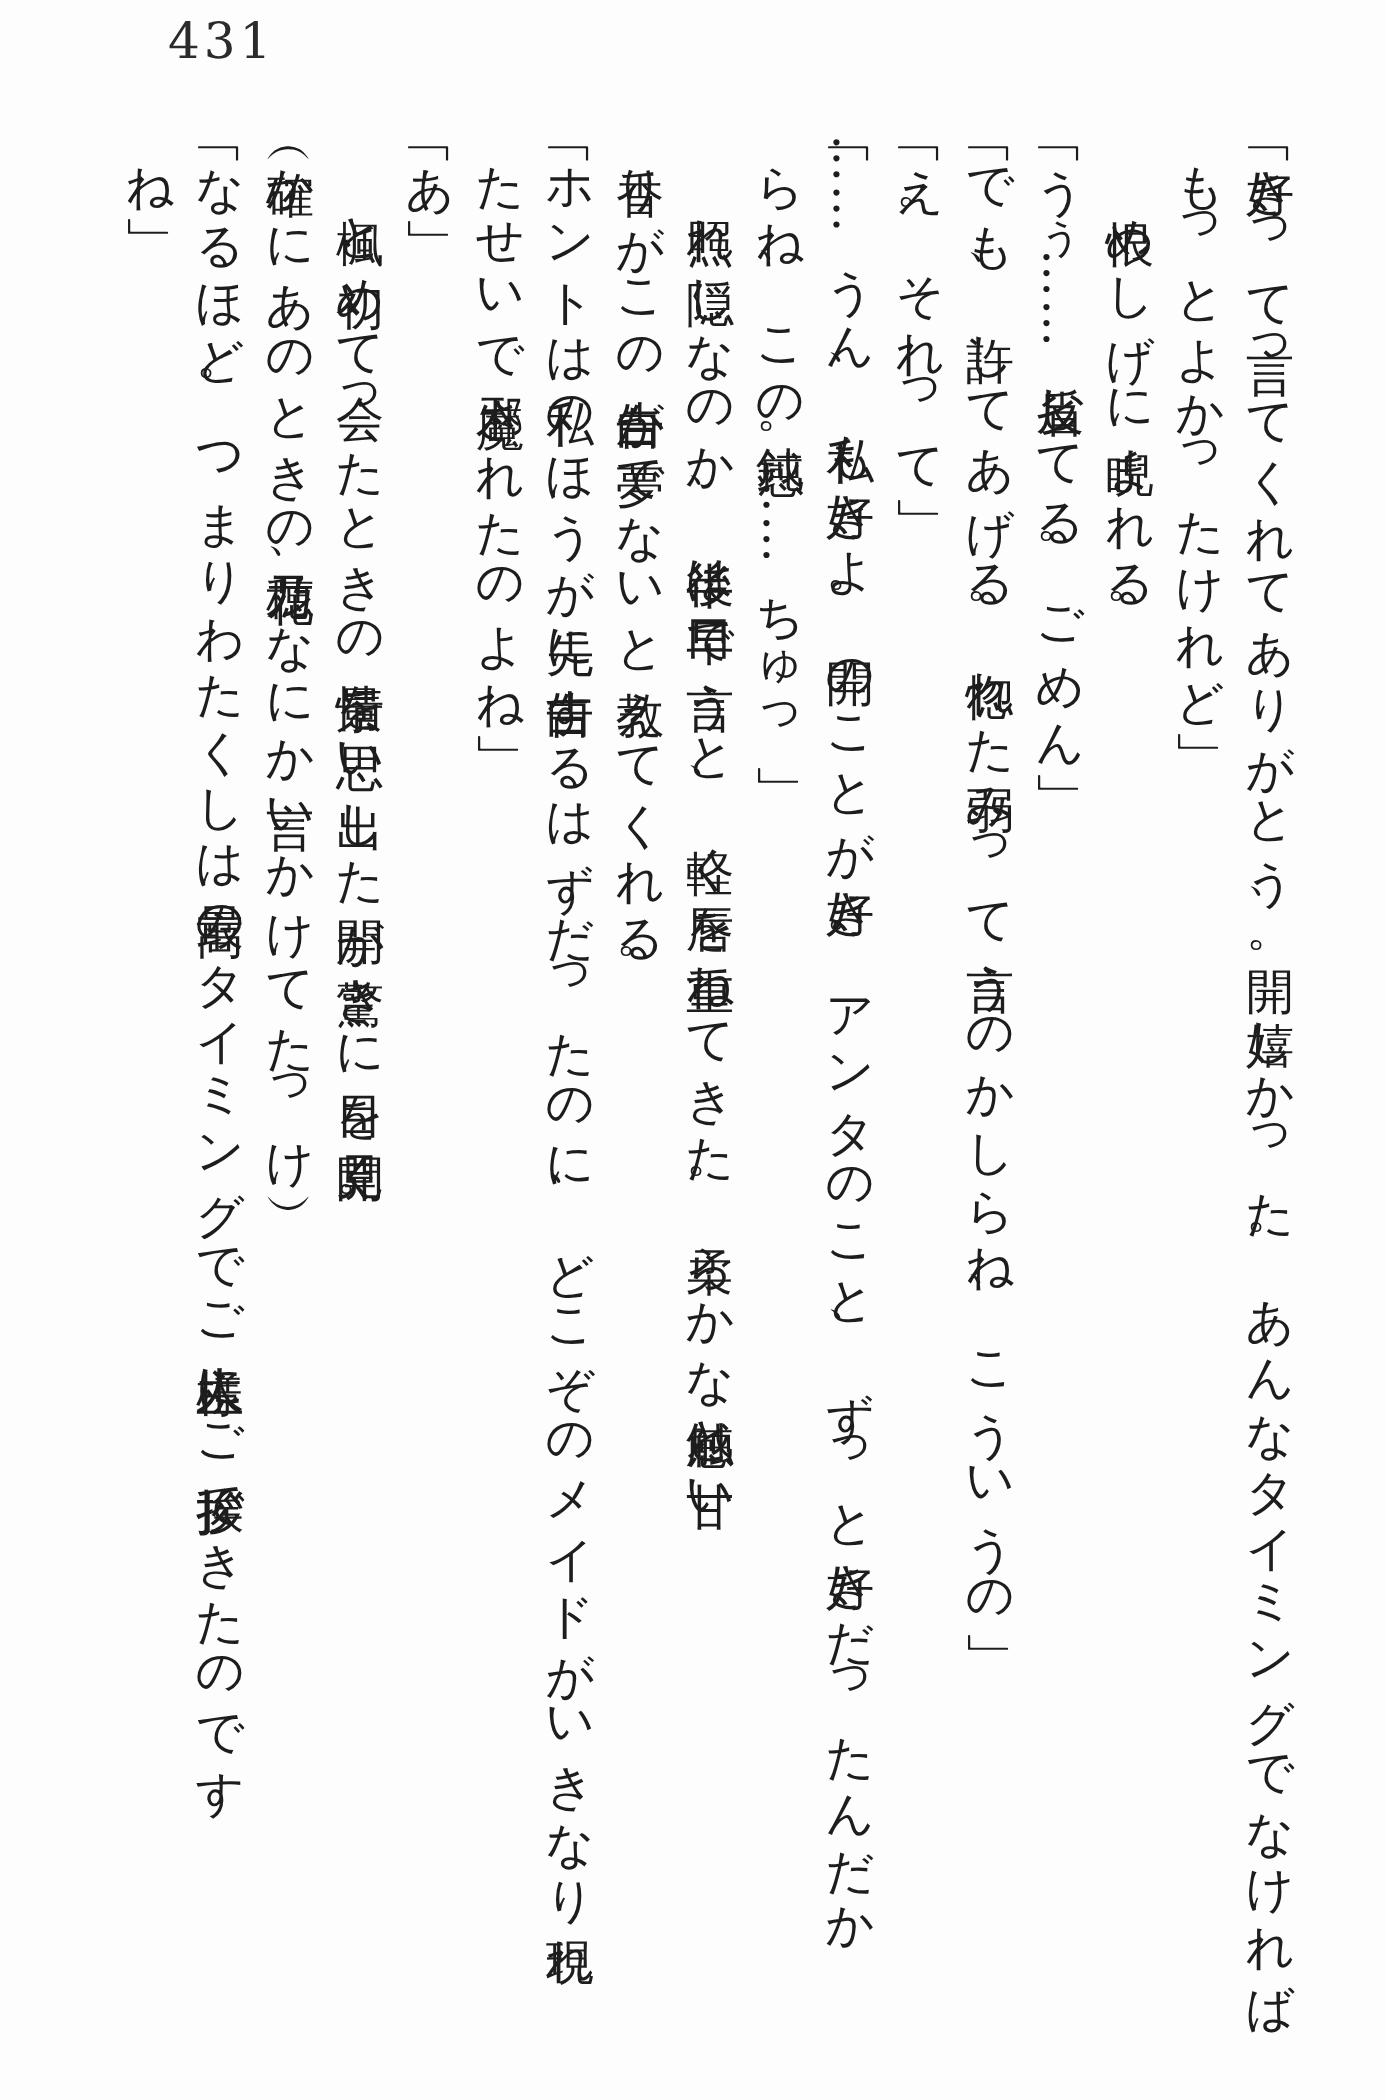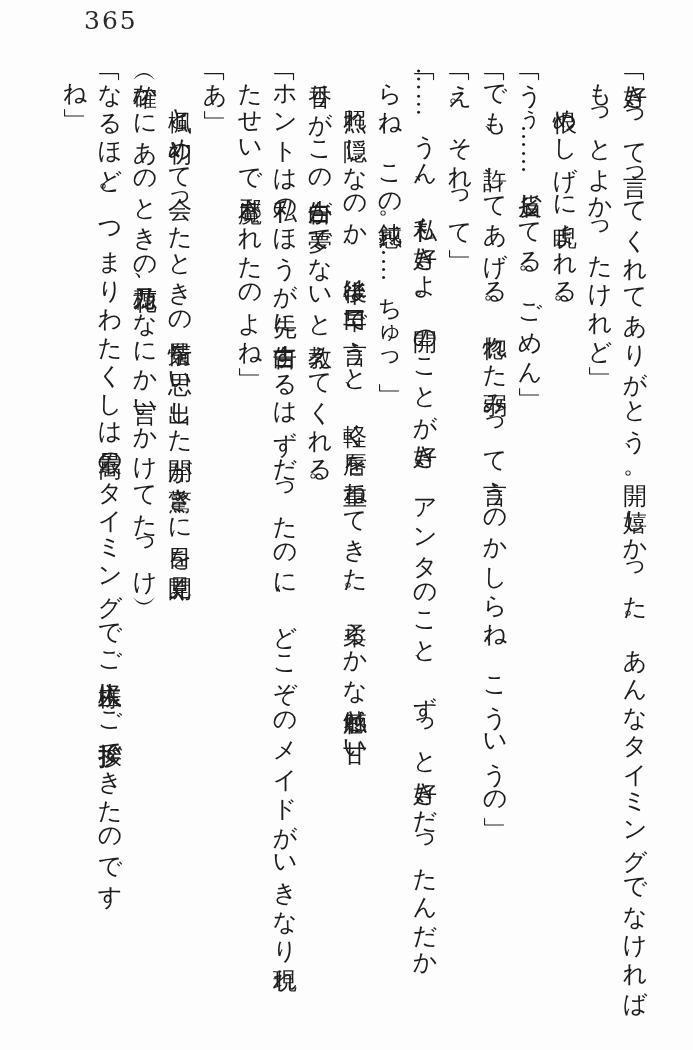--- a/index.html
+++ b/index.html
@@ -39,21 +39,21 @@
     margin: 0;
     padding: 0;
     line-height: 35px;
     white-space: pre;
   }
 </style>
 </head>
 <body>
 
 <div class="page">
-  <div class="page-number">365</div>
+  <div class="page-number">431</div>
   <div class="text-block">
       <p class="text-line">「好きって言ってくれてありがとう、開。嬉しかった。あんなタイミングでなければ</p>
       <p class="text-line">もっとよかったけれど」</p>
       <p class="text-line">　恨めしげに睨まれる。</p>
       <p class="text-line">「うぅ……反省してる。ごめん」</p>
       <p class="text-line">「でも、許してあげる。惚れた弱みって言うのかしらね、こういうの」</p>
       <p class="text-line">「え。それって」</p>
       <p class="text-line">「……うん、私も好きよ。開のことが好き。アンタのこと、ずっと好きだったんだか</p>
       <p class="text-line">らね、この鈍感。……ちゅっ」</p>
       <p class="text-line">　照れ隠しなのか、後半は早口で言うと、軽く唇を重ねてきた。柔らかな感触と甘い</p>

